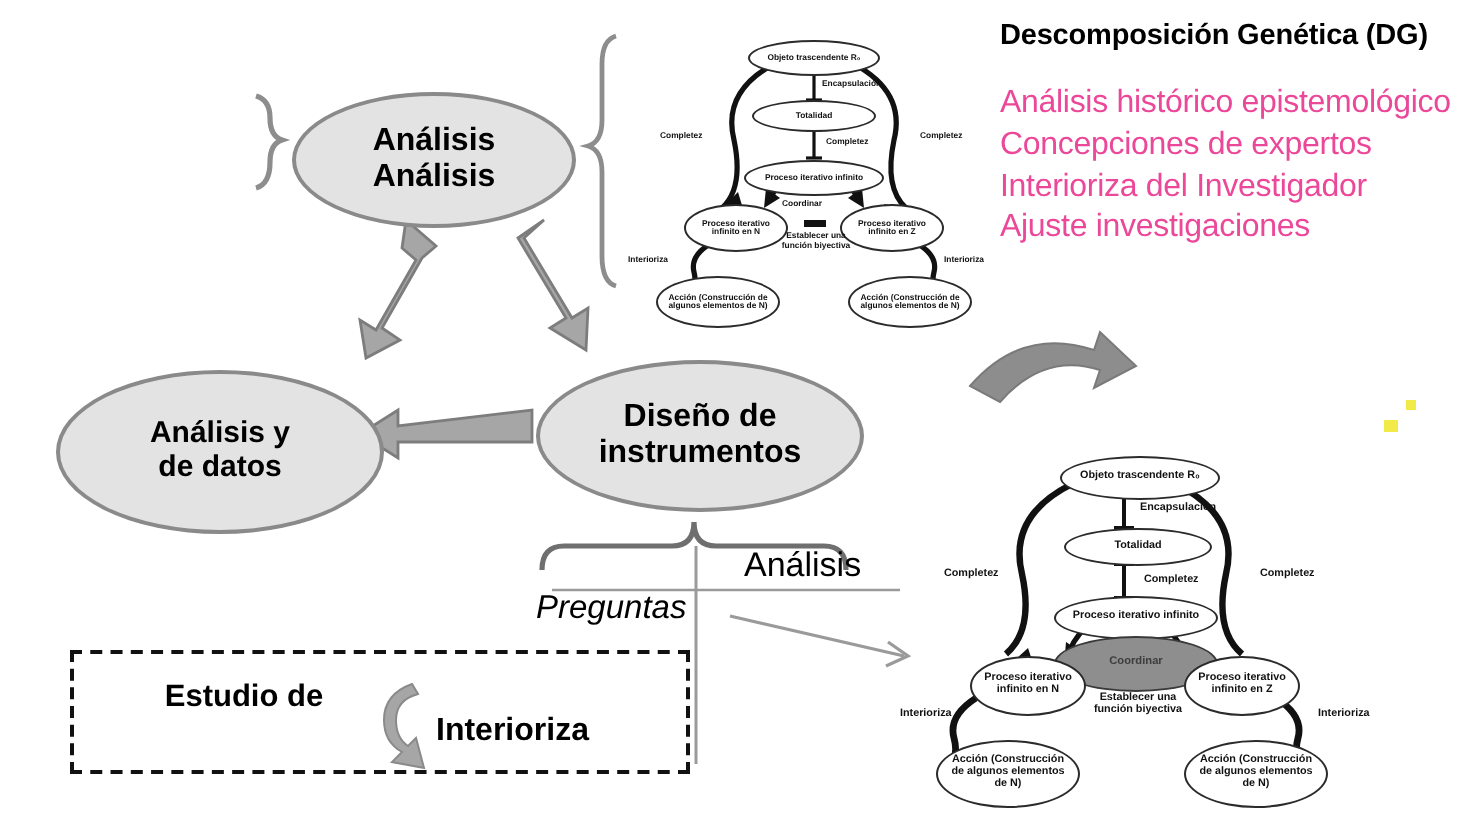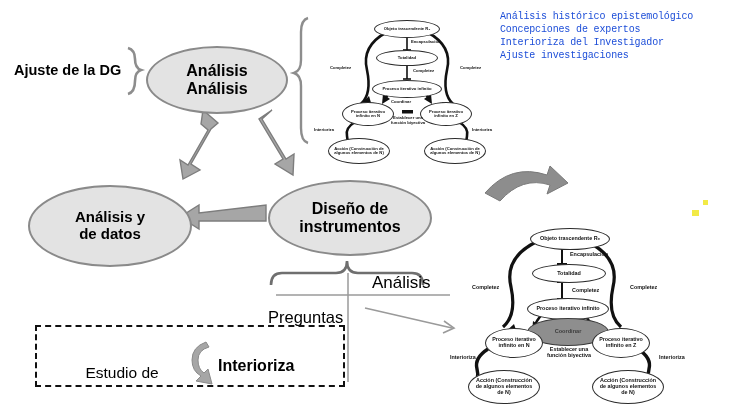--- a/index.html
+++ b/index.html
@@ -15,33 +15,33 @@
     display:flex;flex-direction:column;align-items:center;justify-content:center;
     font-weight:bold;color:#000;line-height:1.12;text-align:center;
   }
   #ell-analisis-teorico{left:146px;top:46px;width:138px;height:64px;font-size:16px;}
   #ell-analisis-datos{left:28px;top:185px;width:160px;height:78px;font-size:15px;}
   #ell-diseno{left:268px;top:180px;width:160px;height:72px;font-size:16px;}
 
   
   .blab{position:absolute;font-weight:bold;color:#000;white-space:nowrap;}
   #lbl-ajuste{left:14px;top:62px;font-size:14.5px;}
-  #lbl-estudio{left:72px;top:339px;font-size:15.5px;font-weight:normal;
-               text-align:center;line-height:1.25;white-space:normal;width:100px;margin-top:24px;}
+  #lbl-estudio{left:72px;top:339px;font-size:15.5px;font-weight:bold;
+               text-align:center;line-height:1.25;white-space:normal;width:100px;}
   #lbl-cuestionario{left:218px;top:357px;font-size:16px;}
 
   
   .rlab{position:absolute;color:#000;white-space:nowrap;}
-  #lbl-preguntas{left:268px;top:308px;font-size:16.5px;}
+  #lbl-preguntas{left:268px;top:295px;font-size:16.5px;font-style:italic;}
   #lbl-analisis-link{left:372px;top:273px;font-size:17px;}
 
   
   #legend{position:absolute;left:500px;top:10px;width:233px;}
   #legend .ltitle{font-size:14.5px;font-weight:bold;color:#000;margin:0 0 16px 0;letter-spacing:-.1px;}
-  #legend .litem{font-size:10px;color:#1d4ed8;line-height:1.30;letter-spacing:-.15px;font-family:Liberation Mono, monospace;}
+  #legend .litem{font-size:16px;color:#ec4899;line-height:1.30;letter-spacing:-.15px;}
 
   
   #dashbox{left:35px;top:325px;width:310px;height:62px;
            border:2px dashed #111;box-sizing:border-box;}
 
   
   .dgwrap{position:absolute;}
   .dgell{
     position:absolute;border-radius:50%;background:#ffffff;border:1px solid #2b2b2b;
     display:flex;align-items:center;justify-content:center;text-align:center;
@@ -105,31 +105,31 @@
   <div class="mell" id="ell-analisis-datos">
     <span>Análisis y</span>
     <span>de datos</span>
   </div>
 
   <div class="mell" id="ell-diseno">
     <span>Diseño de</span>
     <span>instrumentos</span>
   </div>
 
-  <div class="blab" id="lbl-ajuste">Ajuste de la DG</div>
   <div class="rlab" id="lbl-preguntas">Preguntas</div>
   <div class="rlab" id="lbl-analisis-link">Análisis</div>
 
   <div class="abs" id="dashbox"></div>
   <div class="blab" id="lbl-estudio">
     <div>Estudio de</div>
   </div>
   <div class="blab" id="lbl-cuestionario">Interioriza</div>
 
   <div id="legend">
+    <div class="ltitle">Descomposición Genética (DG)</div>
     <div class="litem">Análisis histórico epistemológico</div>
     <div class="litem">Concepciones de expertos</div>
     <div class="litem">Interioriza del Investigador</div>
     <div class="litem">Ajuste investigaciones</div>
   </div>
 
   <div class="dgwrap" id="dg-small" style="left:312px;top:10px;width:190px;height:158px;">
     <svg style="position:absolute;left:0;top:0;" width="190" height="158">
 
       <g stroke="#111" stroke-width="1.6" fill="none">

